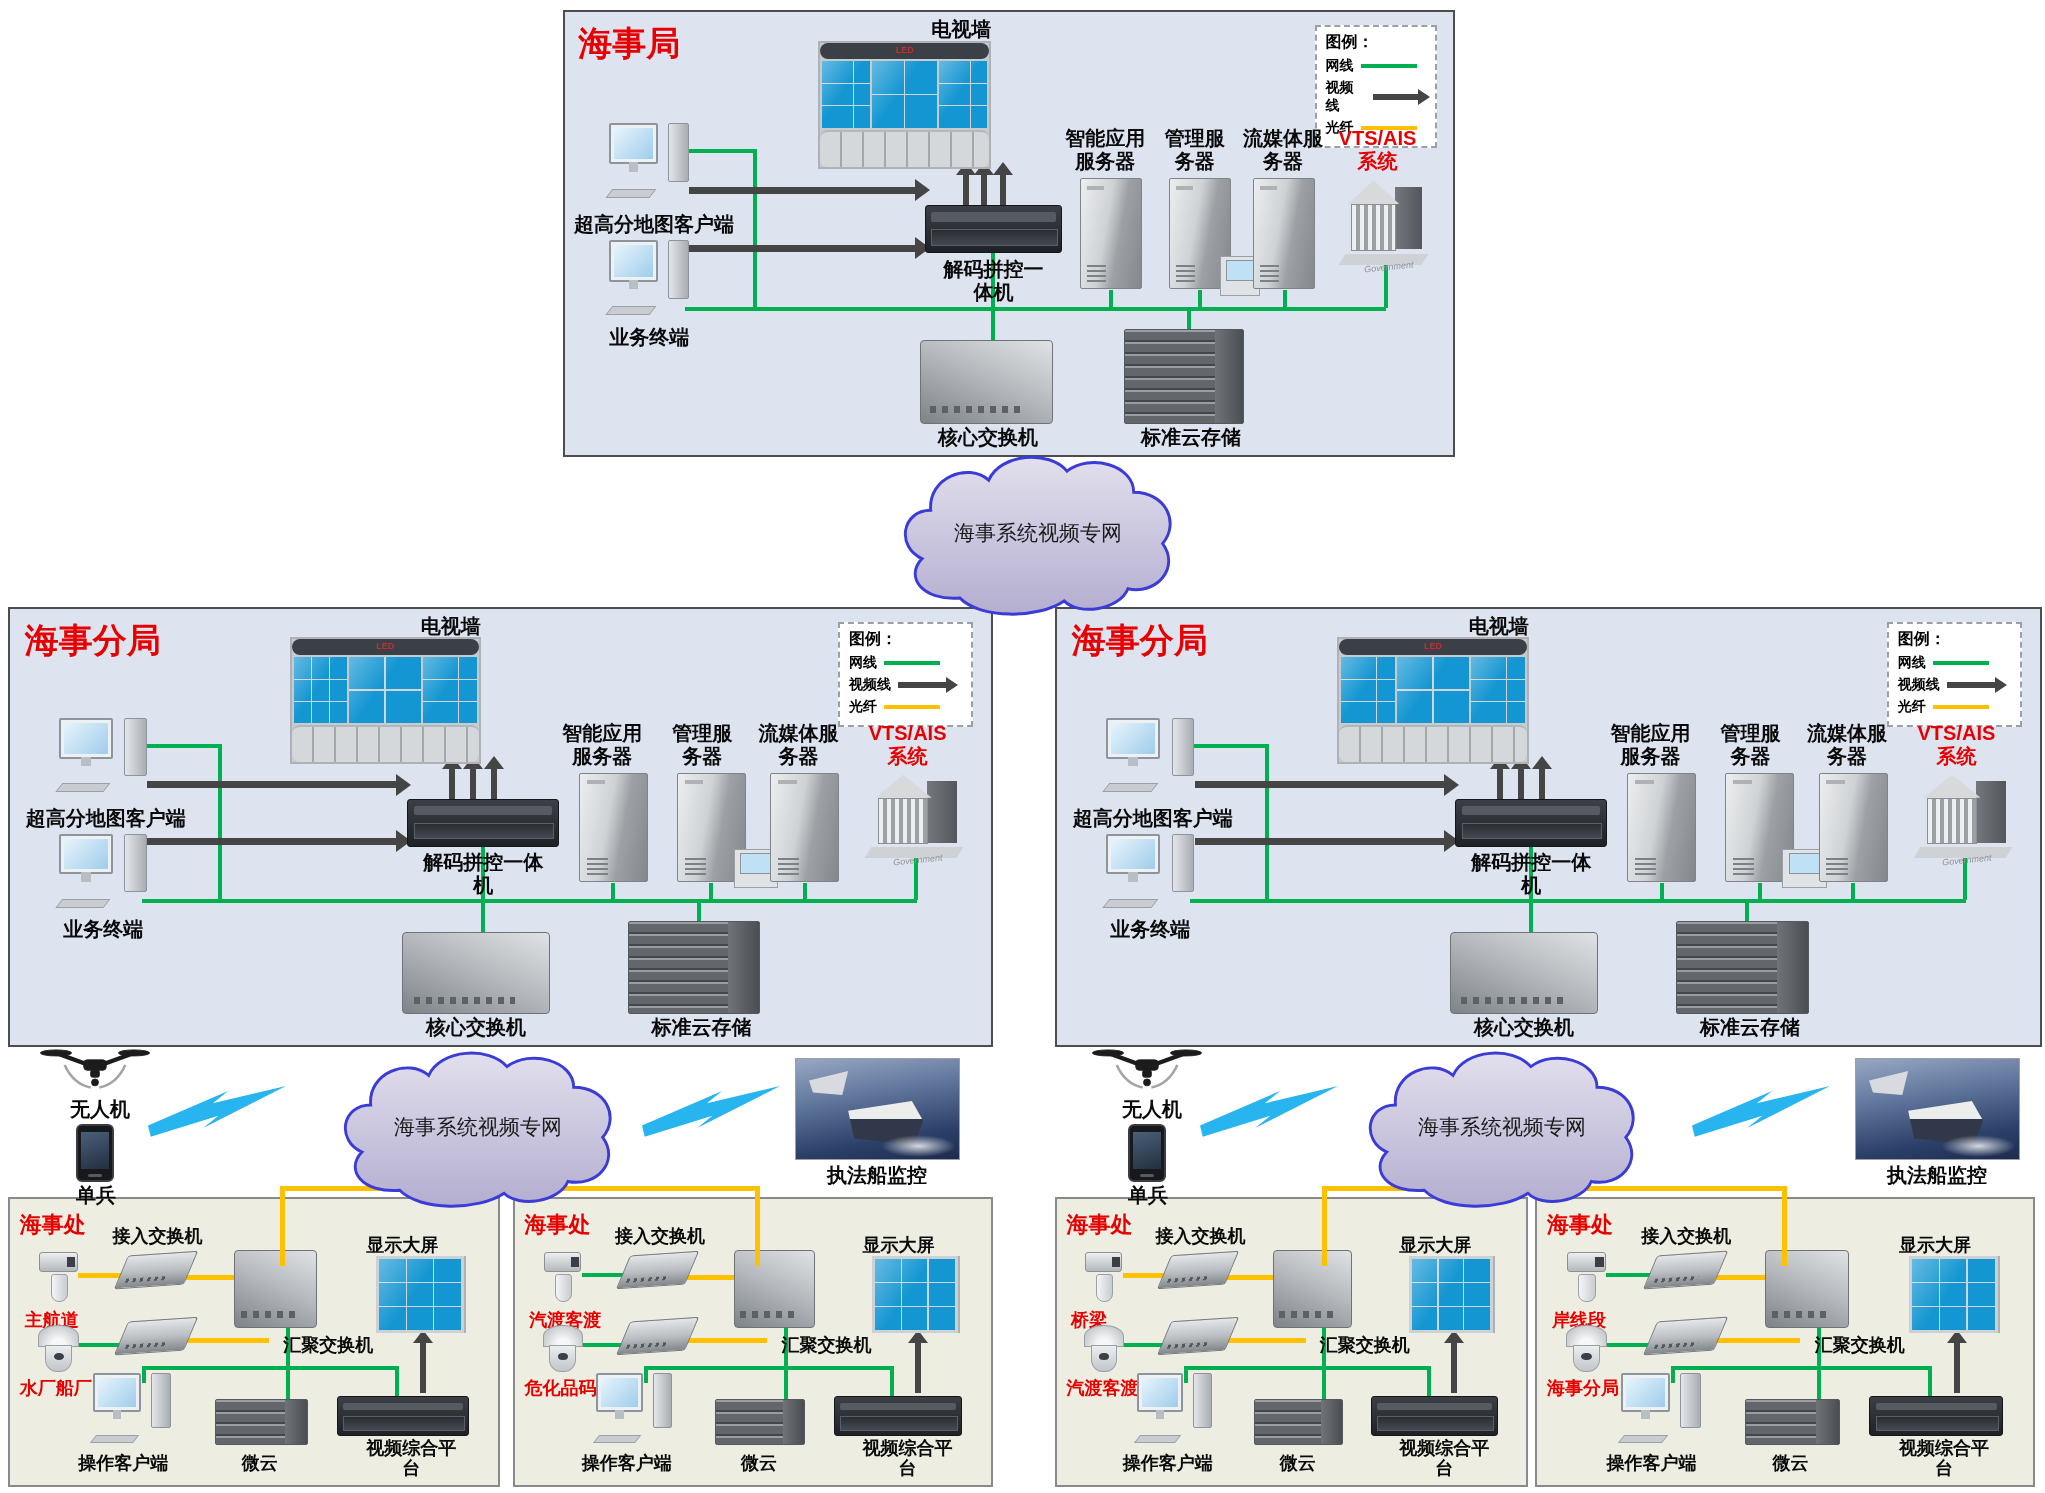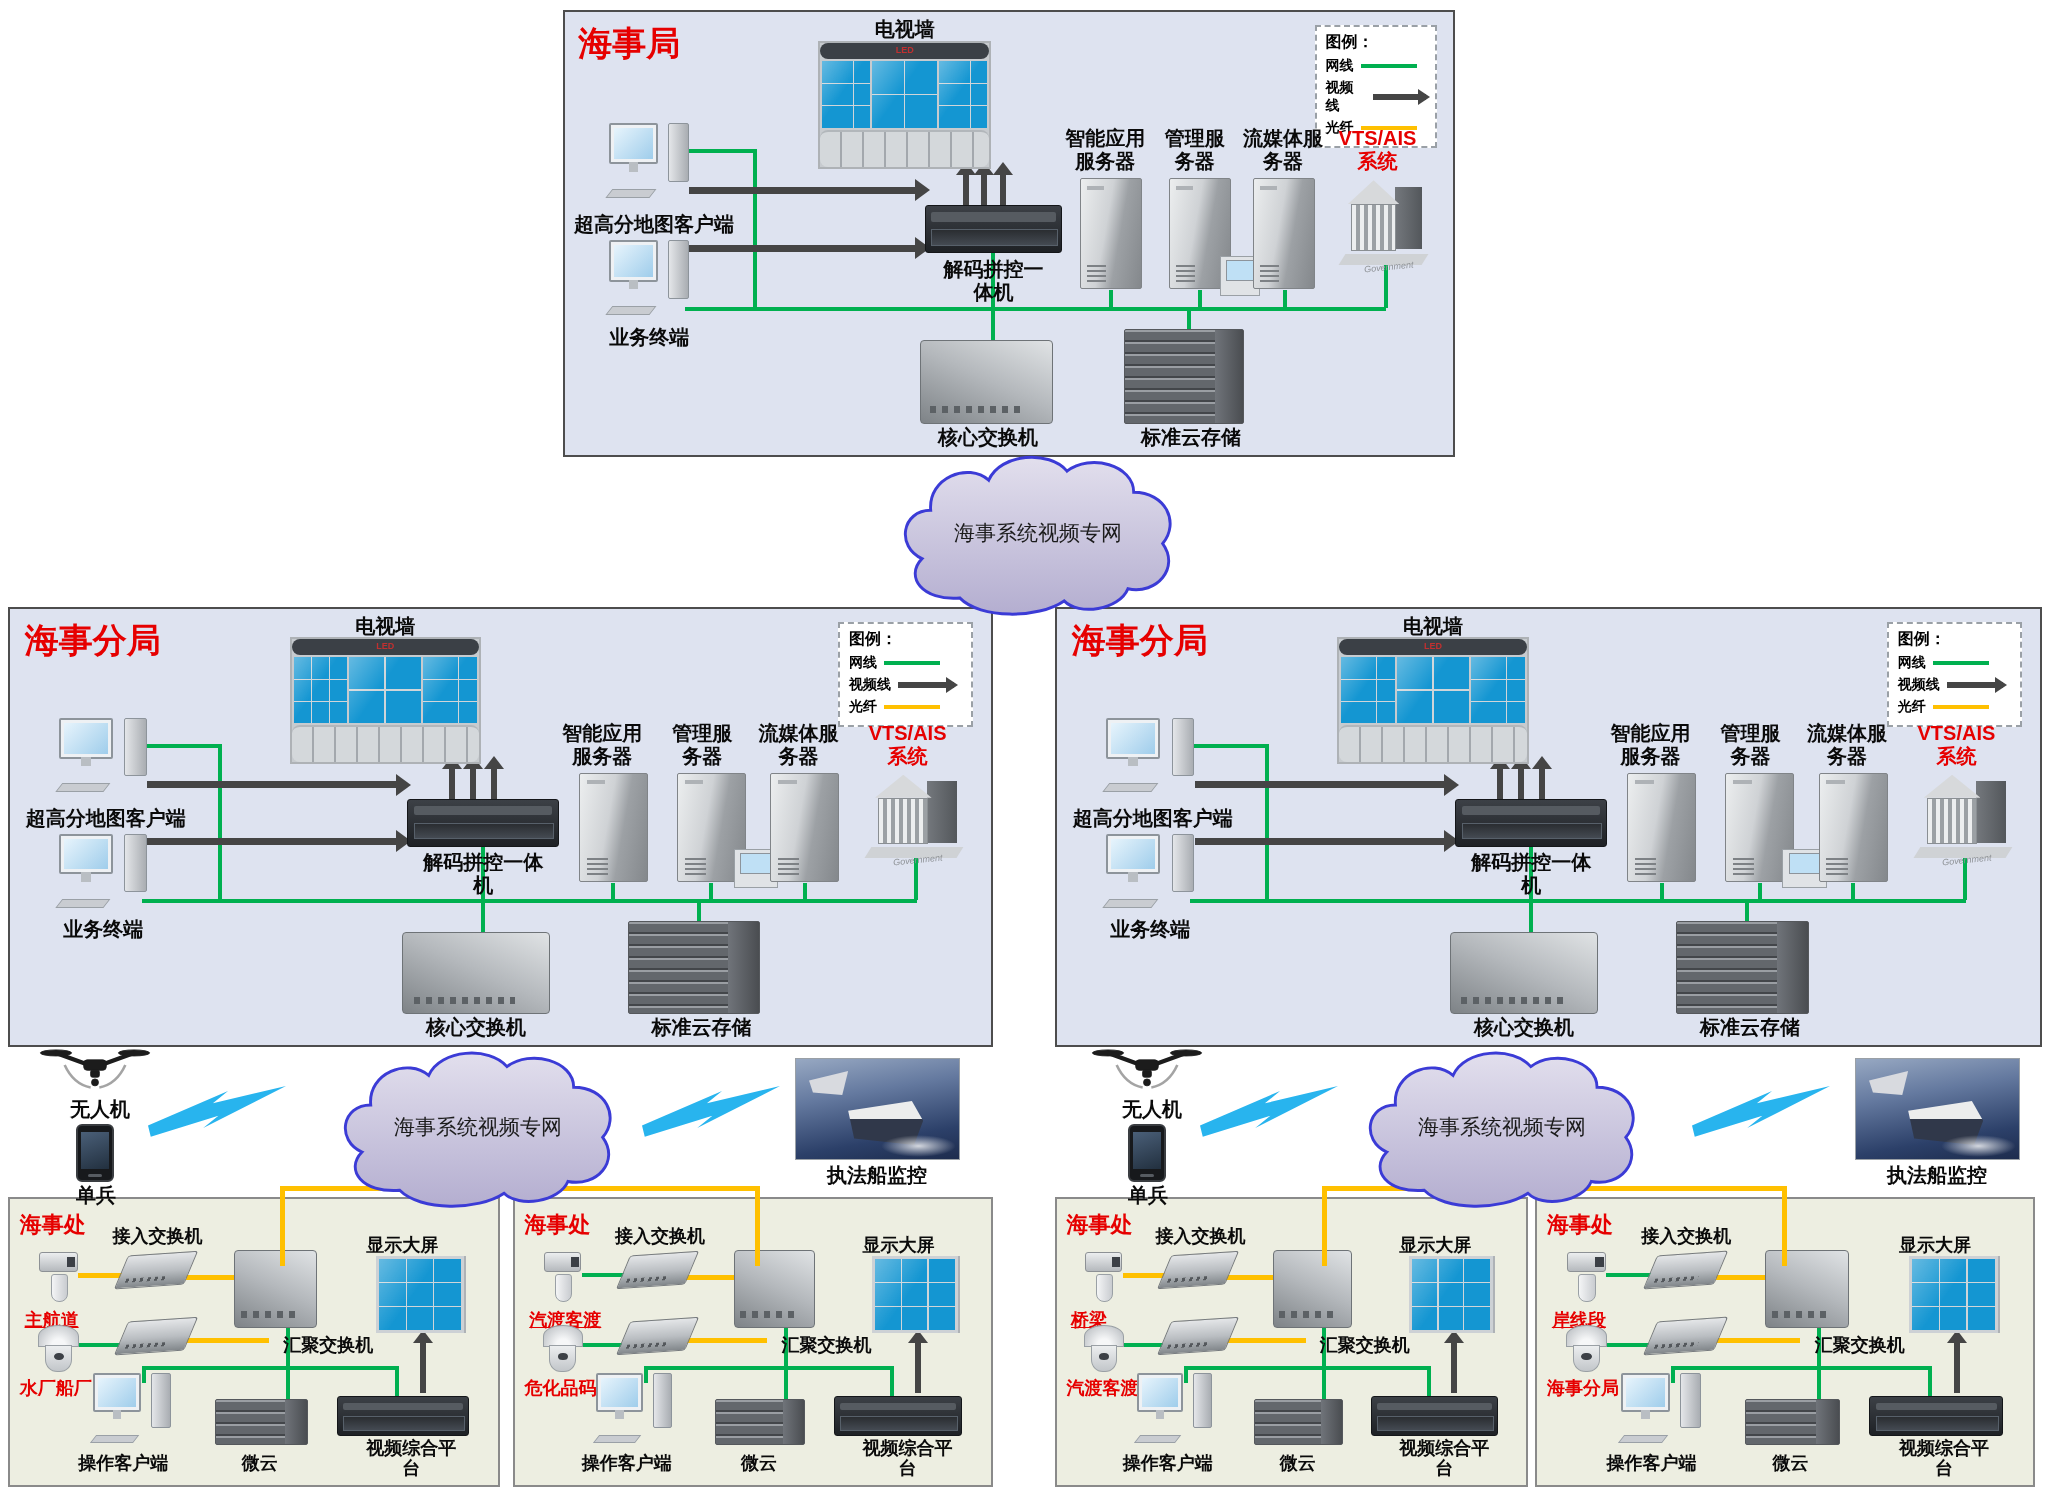--- a/index.html
+++ b/index.html
@@ -130,21 +130,21 @@
   .boat{position:absolute; border:1px solid #9aa0a6; z-index:3;
     background:linear-gradient(170deg,#97a8c2 0%,#64799f 35%,#2c4069 75%,#1d2c4d 100%);}
   .boat .hull{left:32%; bottom:14%; width:46%; height:44%;
     background:linear-gradient(180deg,#eceded 0 42%,#30384a 42%); clip-path:polygon(0 22%,85% 0,100% 45%,88% 100%,8% 85%);}
   .boat .b2{left:8%; top:12%; width:24%; height:24%; background:#d8dadf; clip-path:polygon(0 40%,100% 0,85% 100%,10% 90%);}
   .boat .foam{right:2%; bottom:2%; width:46%; height:22%; background:radial-gradient(ellipse,#ffffffcc,transparent 70%);}
 
   
   .b-title{left:1.5%; top:2%; font-size:34px;}
   .b-lab{font-size:20px;}
-  .b-tvlab{left:28.5%; top:1%; width:19.5%; text-align:center;}
+  .b-tvlab{left:28.5%; top:1%; width:19.5%; text-align:right;}
   .b-tvwall{left:28.5%; top:6.5%; width:19.5%; height:29%;}
   .b-c1{left:5%; top:25%; width:9.5%; height:18%;}
   .b-c1l{left:1%; top:45%; width:17.5%; text-align:center;}
   .b-c2{left:5%; top:51.5%; width:9.5%; height:18%;}
   .b-c2l{left:3.5%; top:70.5%; width:12%; text-align:center;}
   .b-a1{left:14%; top:39.5%; width:25.5%;}
   .b-a2{left:14%; top:52.5%; width:25.5%;}
   .b-gc1h{left:13.5%; top:31%; width:8%; height:4px;}
   .b-gc1v{left:21.2%; top:31%; width:4px; height:35.5%;}
   .b-dec{left:40.5%; top:43.5%; width:15.5%; height:11%;}
@@ -175,21 +175,21 @@
   .b-store{left:63%; top:71.5%; width:13.5%; height:21.5%;}
   .b-storel{left:64.5%; top:93%; width:12%; text-align:center;}
 
   
   .o-title{left:2%; top:4%; font-size:22px;}
   .o-lab{font-size:18px;}
   .o-access{left:21%; top:6%;margin-top:8px;}
   .o-swa{left:23%; top:19%; width:14%; height:12%;}
   .o-swb{left:23%; top:42%; width:14%; height:12%;}
   .o-cam1{left:6%; top:17%; width:9%; height:19%;}
-  .o-c1l{left:3%; top:38%;text-decoration:underline;}
+  .o-c1l{left:3%; top:38%;}
   .o-cam2{left:5%; top:44%; width:10%; height:17%;}
   .o-c2l{left:2%; top:62%;}
   .o-stub1{left:14%; top:26%; width:9.5%; height:4px;}
   .office.c1y .o-stub1{background:var(--yellow); height:5px;}
   .office:not(.c1y) .o-stub1{background:var(--green);}
   .o-stub2{left:14%; top:50.5%; width:9.5%; height:4px;}
   .o-y1{left:36%; top:26.5%; width:13%; height:5px;}
   .o-y2{left:36%; top:48.5%; width:17%; height:5px;}
   .o-agg{left:46%; top:18%; width:17%; height:27%;}
   .o-aggl{left:56%; top:47%;}

